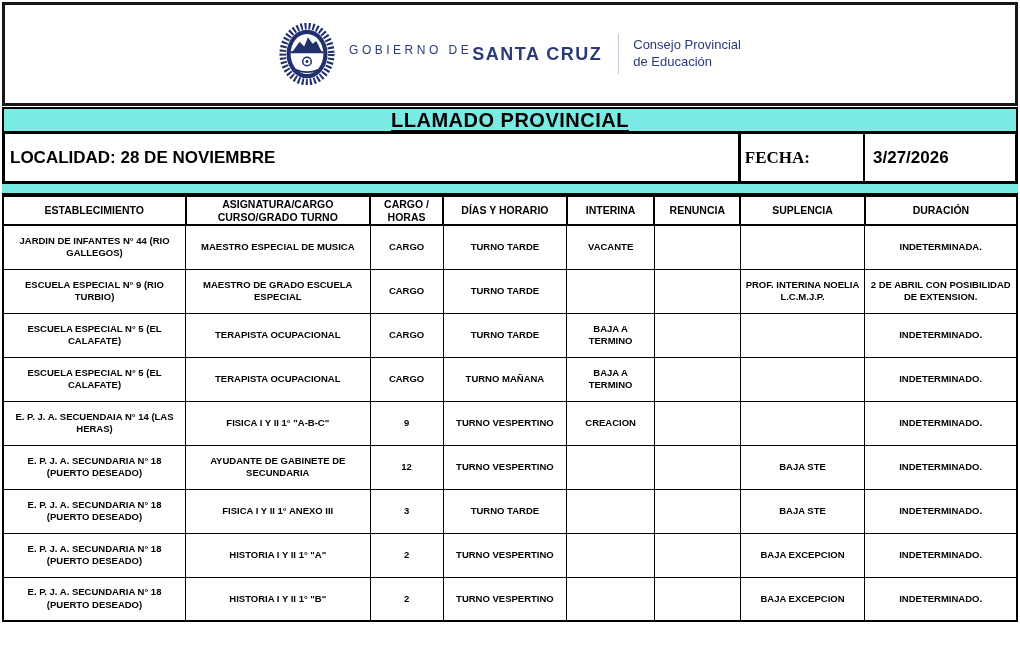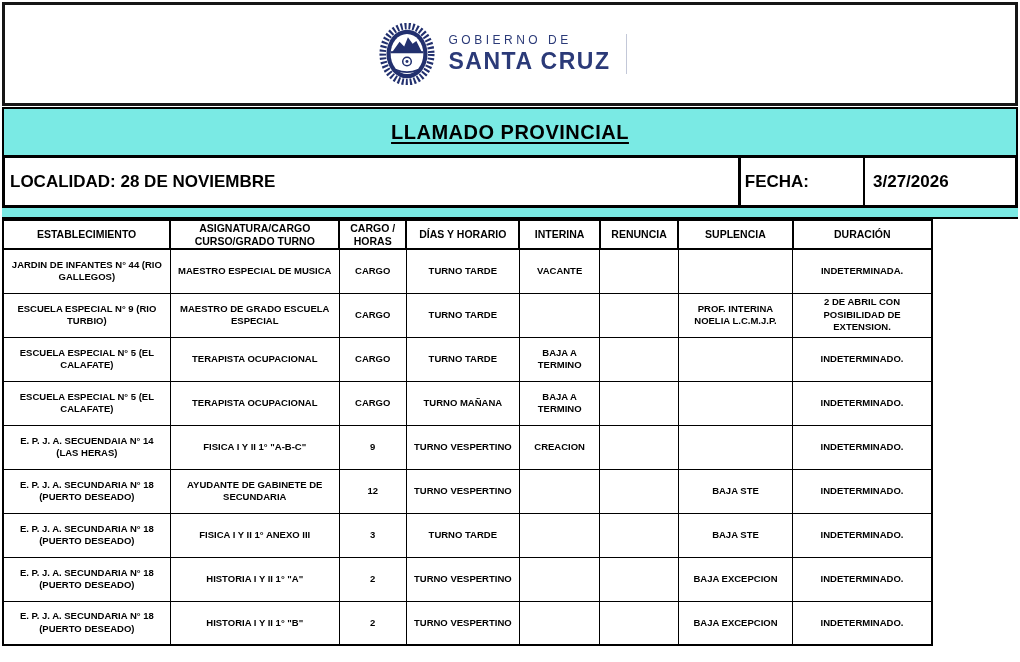--- a/index.html
+++ b/index.html
@@ -21,29 +21,29 @@
     margin:2px 2px 0 2px;
     height:104px;
     border:3px solid #161616;
     background:#fff;
     display:flex;
     align-items:center;
     justify-content:center;
   }
   .logo-group{display:flex;align-items:center;}
   .shield{width:56px;height:62px;flex:0 0 auto;}
-  .gob-text{margin-left:14px;display:flex;flex-direction:column;justify-content:center;}
+  .gob-text{margin-left:14px;display:flex;justify-content:center;}
   .gob-line1{font-size:12px;letter-spacing:3.5px;color:var(--navy);font-weight:500;}
-  .gob-line2{font-size:23px;font-weight:bold;letter-spacing:1.5px;color:var(--navy);margin-top:1px;}
+  .gob-line2{font-size:18px;font-weight:bold;letter-spacing:1.5px;color:var(--navy);margin-top:1px;}
   .logo-divider{width:1px;height:40px;background:#c3c8d8;margin:0 14px 0 16px;}
   .consejo-text{font-size:13px;color:var(--navy);font-weight:500;line-height:1.3;}
   
   .banner{
     margin:1px 2px 0 2px;
-    height:50px;
+    height:26px;
     background:var(--cyan);
     border:2px solid #000;
     display:flex;align-items:center;justify-content:center;
   }
   .banner-title{
     font-size:20px;font-weight:bold;
     text-decoration:underline;
     text-underline-offset:3px;
     letter-spacing:0.5px;
   }
@@ -51,33 +51,33 @@
   .locality-row{
     margin:0 2px;
     height:51px;
     border:3px solid #000;
     border-top-width:1px;
     display:flex;
     background:#fff;
   }
   .loc-cell{display:flex;align-items:center;font-weight:bold;font-size:17px;}
   .loc-main{flex:0 0 72.85%;border-right:3px solid #000;padding-left:5px;}
-  .loc-fecha{flex:0 0 12.3%;border-right:2px solid #000;padding-left:4px;}
+  .loc-fecha{flex:0 0 12.3%;border-right:2px solid #000;padding-left:4px;font-family:Liberation Serif, serif;}
   .loc-date{flex:1 1 auto;padding-left:8px;}
   
   .separator{
     margin:0 2px;
     height:11px;
     background:var(--cyan);
     border-bottom:2px solid #000;
   }
   
   table.positions{
     margin:0 2px;
-    width:931px;
+    width:1016px;
     border-collapse:collapse;
     table-layout:fixed;
     border:2px solid #000;
   }
   table.positions th{
     border:2px solid #000;
     font-size:10.5px;
     font-weight:bold;
     height:29px;
     padding:1px 2px;
@@ -119,20 +119,24 @@
       <circle cx="30" cy="41" r="1.6" fill="#22306e"></circle>
 
       <path d="M18 50 Q30 55 42 50" fill="none" stroke="#22306e" stroke-width="1.8"></path>
       <path d="M21 54 Q30 58 39 54" fill="none" stroke="#22306e" stroke-width="1.6"></path>
     </svg>
     <div class="gob-text">
       <span class="gob-line1">GOBIERNO DE</span>
       <span class="gob-line2">SANTA CRUZ</span>
     </div>
     <div class="logo-divider"></div>
+    <div class="consejo-text">
+      <div>Consejo Provincial</div>
+      <div>de Educación</div>
+    </div>
   </div>
 </div>
 
 <div class="banner">
   <span class="banner-title">LLAMADO PROVINCIAL</span>
 </div>
 
 <div class="locality-row">
   <div class="loc-cell loc-main">LOCALIDAD: 28 DE NOVIEMBRE</div>
   <div class="loc-cell loc-fecha">FECHA:</div>

